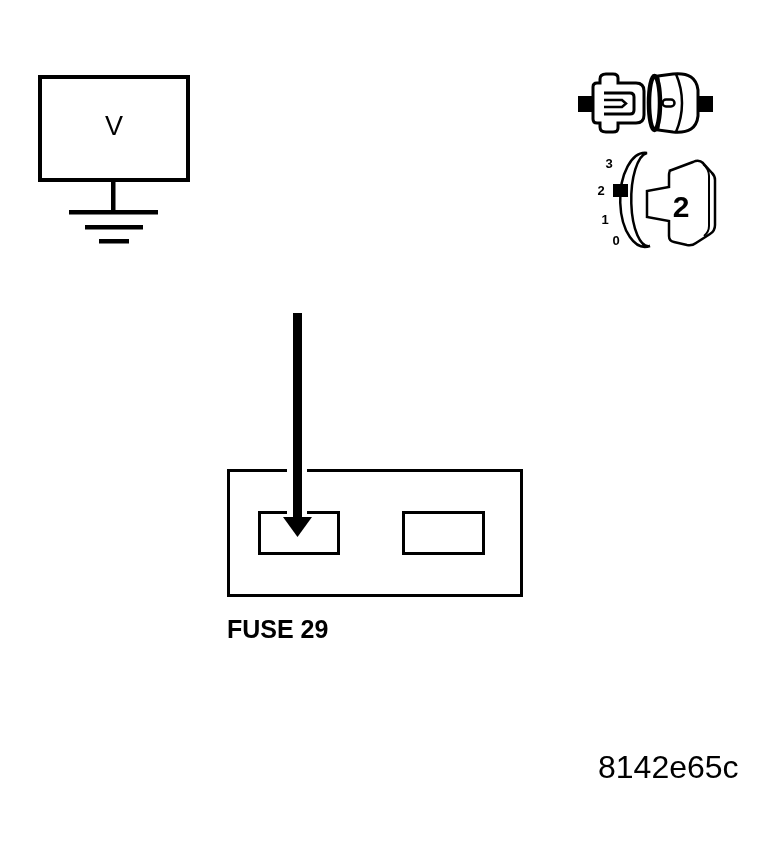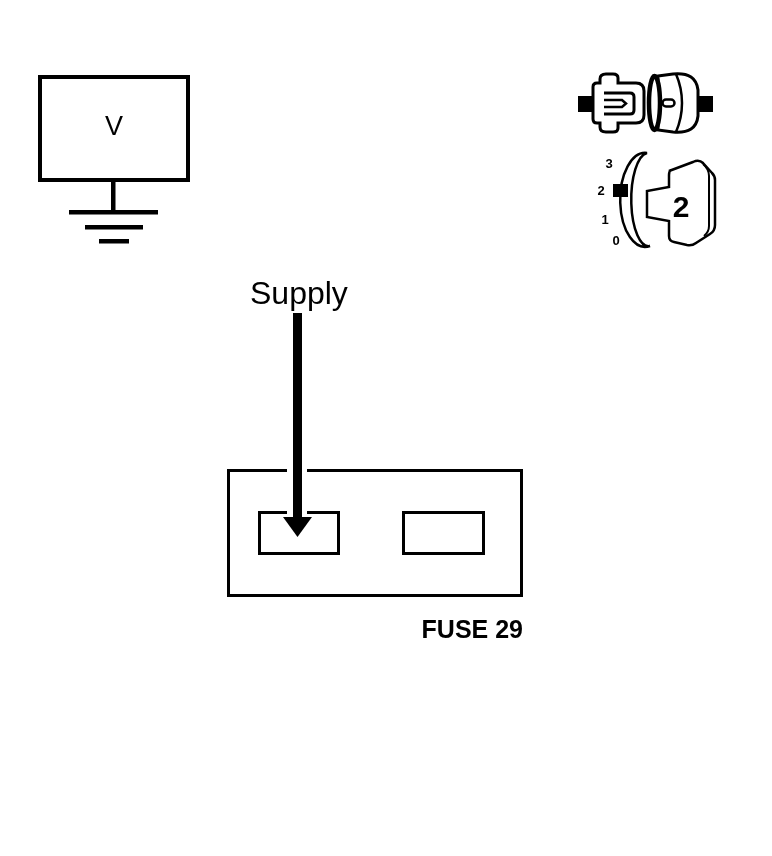--- a/index.html
+++ b/index.html
@@ -52,21 +52,21 @@
   .slot-l { left: 258px; width: 82px; }
   .slot-r { left: 402px; width: 83px; }
   .gap-strip {
     left: 287px; top: 455px;
     width: 20px; height: 65px;
     background: #ffffff;
   }
 
   .fuse-title {
     left: 227px; top: 617px; width: 296px;
-    text-align: right;
+    text-align: left;
     font-size: 25px; font-weight: bold;
     line-height: 1;
   }
   .fuse-subtitle {
     left: 227px; top: 662px; width: 296px;
     text-align: center;
     font-size: 25px; font-weight: bold;
     line-height: 1;
   }
 
@@ -101,21 +101,20 @@
     <span>V</span>
   </div>
 
   <svg class="abs ground-svg" width="115" height="70" viewBox="0 0 115 70">
     <rect x="53" y="0" width="4.5" height="35" fill="#000"></rect>
     <rect x="11" y="32" width="89" height="4.5" fill="#000"></rect>
     <rect x="27" y="47" width="58" height="4.5" fill="#000"></rect>
     <rect x="41" y="61" width="30" height="4.5" fill="#000"></rect>
   </svg>
 
-  <div class="abs supply-label">Supply</div>
 
   <div class="abs fuse-outer"></div>
   <div class="abs slot slot-l"></div>
   <div class="abs slot slot-r"></div>
 
   <div class="abs gap-strip"></div>
 
   <svg class="abs arrow-svg" width="36" height="232" viewBox="0 0 36 232">
     <rect x="13" y="3" width="9" height="211" fill="#000"></rect>
     <polygon points="3,207 32,207 17.5,227" fill="#000"></polygon>
@@ -150,14 +149,15 @@
     <rect x="32" y="38" width="15" height="13" fill="#000"></rect>
 
     <text x="28" y="22">3</text>
     <text x="20" y="49">2</text>
     <text x="24" y="78">1</text>
     <text x="35" y="99">0</text>
 
     <text x="100" y="71" class="knob-num">2</text>
   </svg>
 
+  <div class="abs figure-code">8142e65c</div>
 
 </div>
 
 </body></html>

